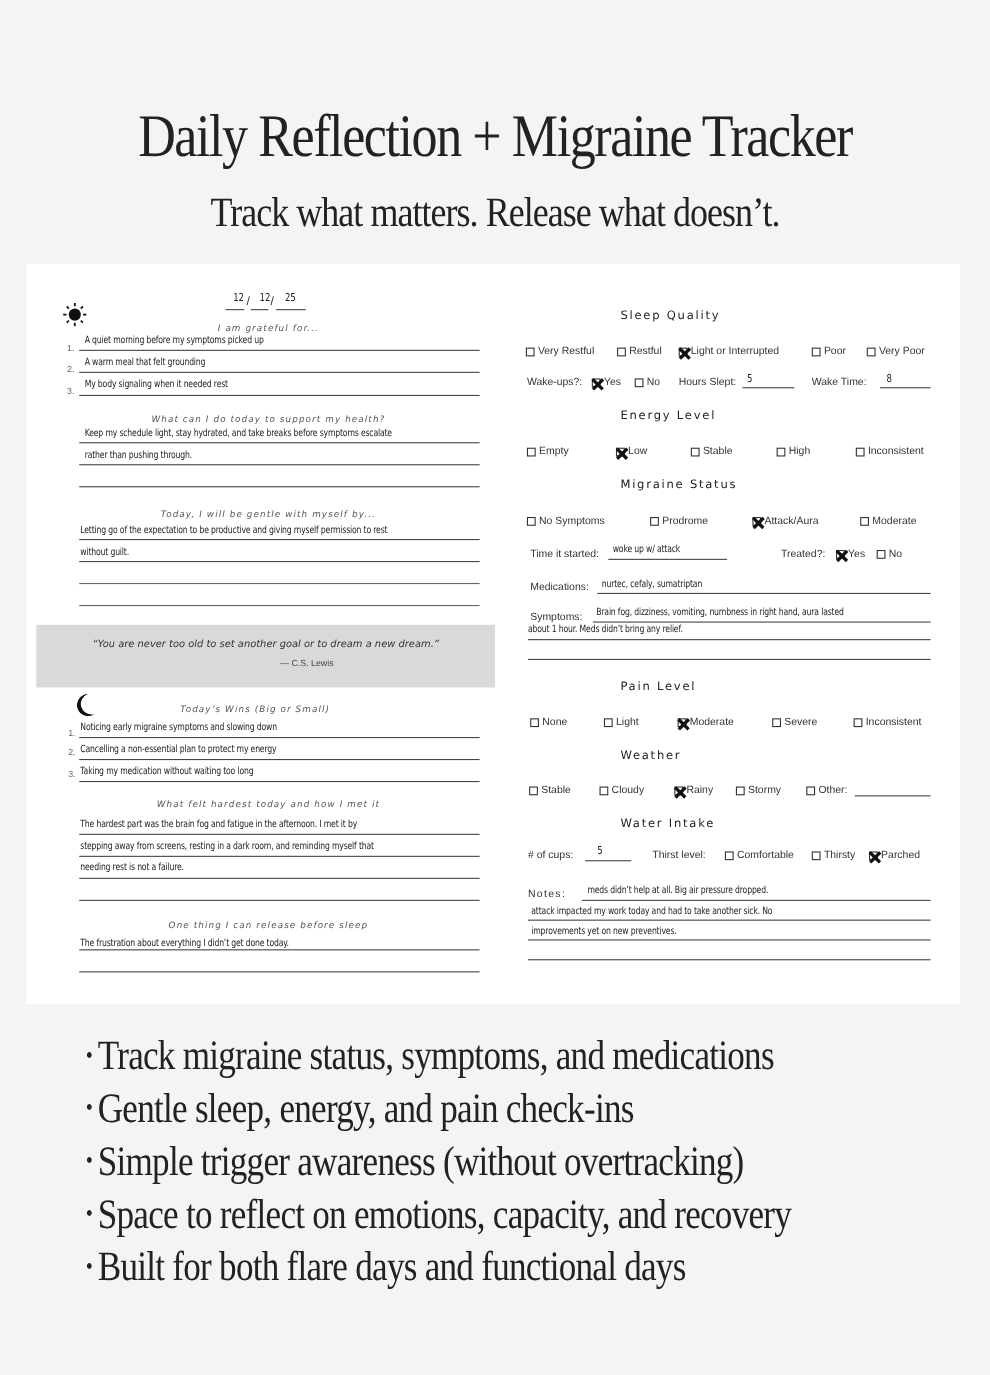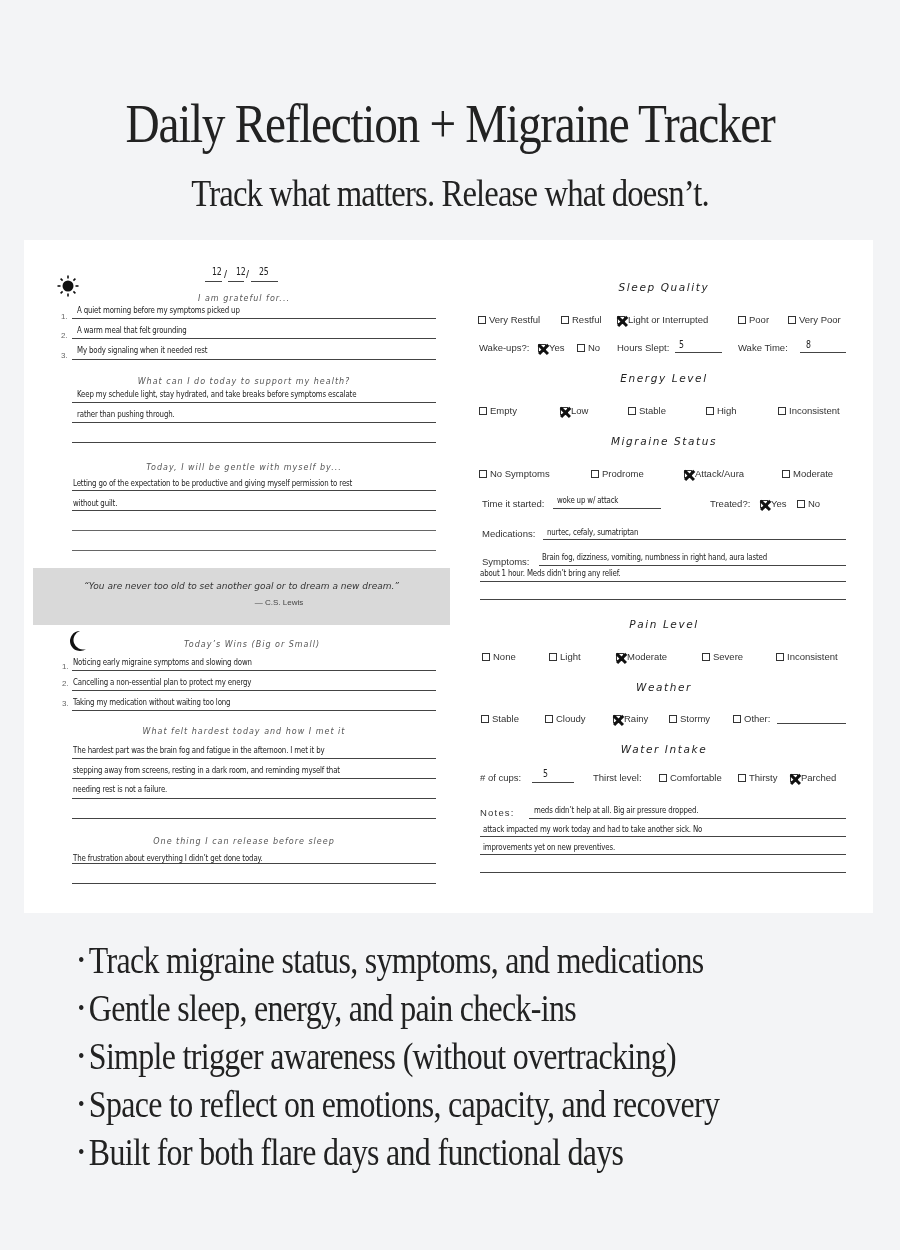--- a/index.html
+++ b/index.html
@@ -19,22 +19,22 @@
   }
 
   .card { position: absolute; left: 24px; top: 240px; width: 849px; height: 673px; background: #fff; }
 
   .abs { position: absolute; }
   .label-it {
     font-family: "DejaVu Sans", sans-serif; font-style: italic; font-size: 8px; color: #555;
     letter-spacing: 1px; text-align: center; white-space: nowrap;
   }
   .sec-title {
-    font-family: "DejaVu Sans", sans-serif; font-style: italic; font-size: 10.5px; color: #222;
-    letter-spacing: 1.6px; text-align: center; white-space: nowrap;
+    font-family: "DejaVu Sans", sans-serif; font-size: 10.5px; color: #222;
+    letter-spacing: 1.6px; white-space: nowrap;
   }
   .hw {
     font-family: "DejaVu Sans", sans-serif; font-size: 9px; color: #222; white-space: nowrap;
     transform: scaleX(0.78); transform-origin: left bottom; letter-spacing: -0.2px;
   }
   .line { position: absolute; height: 1px; background: #444; }
   .line.light { background: #666; }
   .num { font-size: 8px; color: #666; }
 
   .opt { position: absolute; font-size: 9.5px; color: #333; white-space: nowrap; display: flex; align-items: center; }
@@ -130,21 +130,21 @@
 
   <div class="quote-box">
     <div class="quote-text">“You are never too old to set another goal or to dream a new dream.”</div>
     <div class="quote-author">— C.S. Lewis</div>
   </div>
 
   <svg class="abs" style="left:43px;top:390px" width="20" height="22" viewBox="0 0 20 22">
     <path d="M13 1 A10 10 0 1 0 19 19 A8.5 8.5 0 1 1 13 1 Z" fill="#111"></path>
   </svg>
 
-  <div class="abs label-it" style="left:128px;top:400px;width:200px">Today’s Wins (Big or Small)</div>
+  <div class="abs label-it" style="left:108px;top:400px;width:200px">Today’s Wins (Big or Small)</div>
   <span class="abs num" style="left:38px;top:422px">1.</span>
   <span class="abs hw" style="left:49px;top:417px">Noticing early migraine symptoms and slowing down</span>
   <div class="line" style="left:48px;top:430px;width:364px"></div>
   <span class="abs num" style="left:38px;top:439px">2.</span>
   <span class="abs hw" style="left:49px;top:437px">Cancelling a non-essential plan to protect my energy</span>
   <div class="line" style="left:48px;top:450px;width:364px"></div>
   <span class="abs num" style="left:38px;top:459px">3.</span>
   <span class="abs hw" style="left:49px;top:457px">Taking my medication without waiting too long</span>
   <div class="line" style="left:48px;top:470px;width:364px"></div>
 

